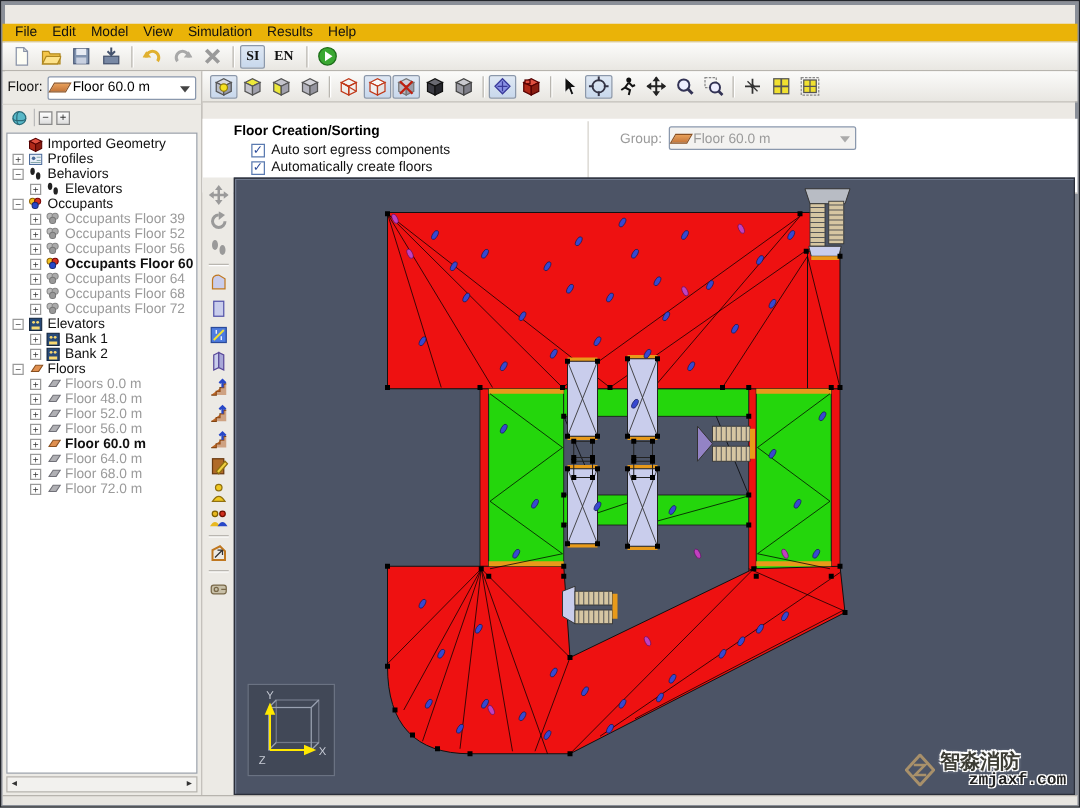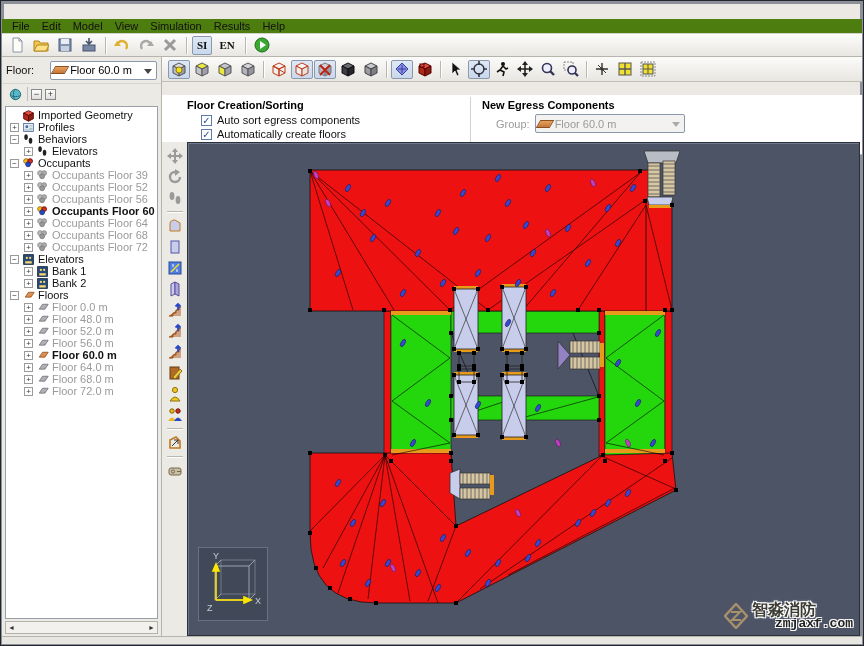--- a/index.html
+++ b/index.html
@@ -14,35 +14,35 @@
   .app-icon { width:13px; height:13px; background:linear-gradient(#e9f5ea,#bcd8bf); border:1px solid #6a7; border-radius:2px;
       display:inline-flex; align-items:center; justify-content:center; margin-right:5px; }
   .app-icon svg { display:block; }
   .title-text { font-size:11px; text-shadow:0 1px 1px #000; }
   .win-controls { margin-left:auto; display:flex; gap:1px; padding-right:3px; }
   .wc { width:20px; height:13px; border:1px solid #1c1e24; border-radius:0 0 3px 3px;
       background:linear-gradient(#cfd3d9,#8d929b 50%,#73787f); color:#222; font-size:9px; line-height:11px;
       text-align:center; font-weight:bold; }
   .wc.close { background:linear-gradient(#e88a75,#c0392b 50%,#962d20); color:#fff; width:30px; }
   
-  .menubar { position:absolute; left:1px; top:18px; right:1px; height:15px; background:#4d7c0f;
+  .menubar { position:absolute; left:1px; top:18px; right:1px; height:15px; background:#eab308;
       border-bottom:1px solid #d6d3cd; display:flex; align-items:center; padding-left:4px; }
   .menu-item { padding:1px 6px; color:#111; }
   
   .toolbar1 { position:absolute; left:1px; top:33px; right:1px; height:23px;
       background:linear-gradient(#fcfcfb,#e9e7e2); border-bottom:1px solid #b7b4ae;
       display:flex; align-items:center; padding-left:4px; gap:2px; }
   .tb-btn { width:22px; height:19px; display:flex; align-items:center; justify-content:center;
       border:1px solid transparent; border-radius:2px; background:transparent;text-align:right; }
   .tb-btn.pressed { border-color:#8b98ab; background:linear-gradient(#dfe8f4,#c8d8ec); }
   .tb-btn.textbtn { width:auto; padding:0 4px; font-family:"Liberation Serif",serif; font-weight:bold; font-size:11px; color:#111; }
   .tb-sep { width:1px; height:17px; background:#b9b6b0; margin:0 3px; box-shadow:1px 0 0 #fff; }
   
   .leftcol { position:absolute; left:1px; top:56px; width:160px; bottom:9px; background:#eceae5; border-right:1px solid #b7b4ae; }
-  .floor-row { height:27px; display:flex; align-items:center; padding:0 4px; gap:16px; border-bottom:1px solid #d8d5cf; }
+  .floor-row { height:27px; display:flex; align-items:center; padding:0 4px; gap:4px; border-bottom:1px solid #d8d5cf; }
   .floor-label { color:#111; }
   .combo { flex:1; height:19px; background:#fff; border:1px solid #8a98ad; border-radius:2px;
       display:flex; align-items:center; padding:0 2px; gap:3px; position:relative; }
   .combo .arrow { position:absolute; right:4px; top:7px; width:0; height:0;
       border-left:4px solid transparent; border-right:4px solid transparent; border-top:5px solid #444; }
   .floor-chip { width:14px; height:8px; background:linear-gradient(#e8a05a,#c5763a); transform:skewX(-30deg); border:1px solid #8a5020; }
   .tree-toolbar { height:20px; display:flex; align-items:center; gap:3px; padding:0 4px; }
   .tt-btn { width:18px; height:16px; display:flex; align-items:center; justify-content:center; border:1px solid transparent; }
   .tt-box { width:11px; height:11px; border:1px solid #888; background:linear-gradient(#fff,#ddd); font-size:9px; line-height:9px;
       text-align:center; color:#333; }
@@ -358,21 +358,21 @@
           </span>
           <span class="tlabel">Floors</span>
         </div>
         <div class="tree-row gray" style="padding-left: 18px;">
           <span class="exp">+</span>
           <span class="ticon">
             <svg width="13" height="13" viewBox="0 0 16 16">
               <polygon points="4,10 8,4 15,4 11,10" fill="#b0b0b4" stroke="#707078"></polygon>
             </svg>
           </span>
-          <span class="tlabel">Floor 0.0 m</span>
+          <span class="tlabel">Floors 0.0 m</span>
         </div>
         <div class="tree-row gray" style="padding-left: 18px;">
           <span class="exp">+</span>
           <span class="ticon">
             <svg width="13" height="13" viewBox="0 0 16 16">
               <polygon points="4,10 8,4 15,4 11,10" fill="#b0b0b4" stroke="#707078"></polygon>
             </svg>
           </span>
           <span class="tlabel">Floor 48.0 m</span>
         </div>
@@ -590,21 +590,20 @@
         <span class="cbx">✓</span>
         <span class="plabel">Auto sort egress components</span>
       </div>
       <div class="prow">
         <span class="cbx">✓</span>
         <span class="plabel">Automatically create floors</span>
       </div>
     </div>
     <div class="gdivider"></div>
     <div class="pgroup2">
-      <div class="ptitle">New Egress Components</div>
       <div class="prow">
         <span class="plabel dim">Group:</span>
         <div class="combo disabled">
           <span class="floor-chip"></span>
           <span style="color:#9a9a9a">Floor 60.0 m</span>
           <span class="arrow"></span>
         </div>
       </div>
     </div>
   </div>

